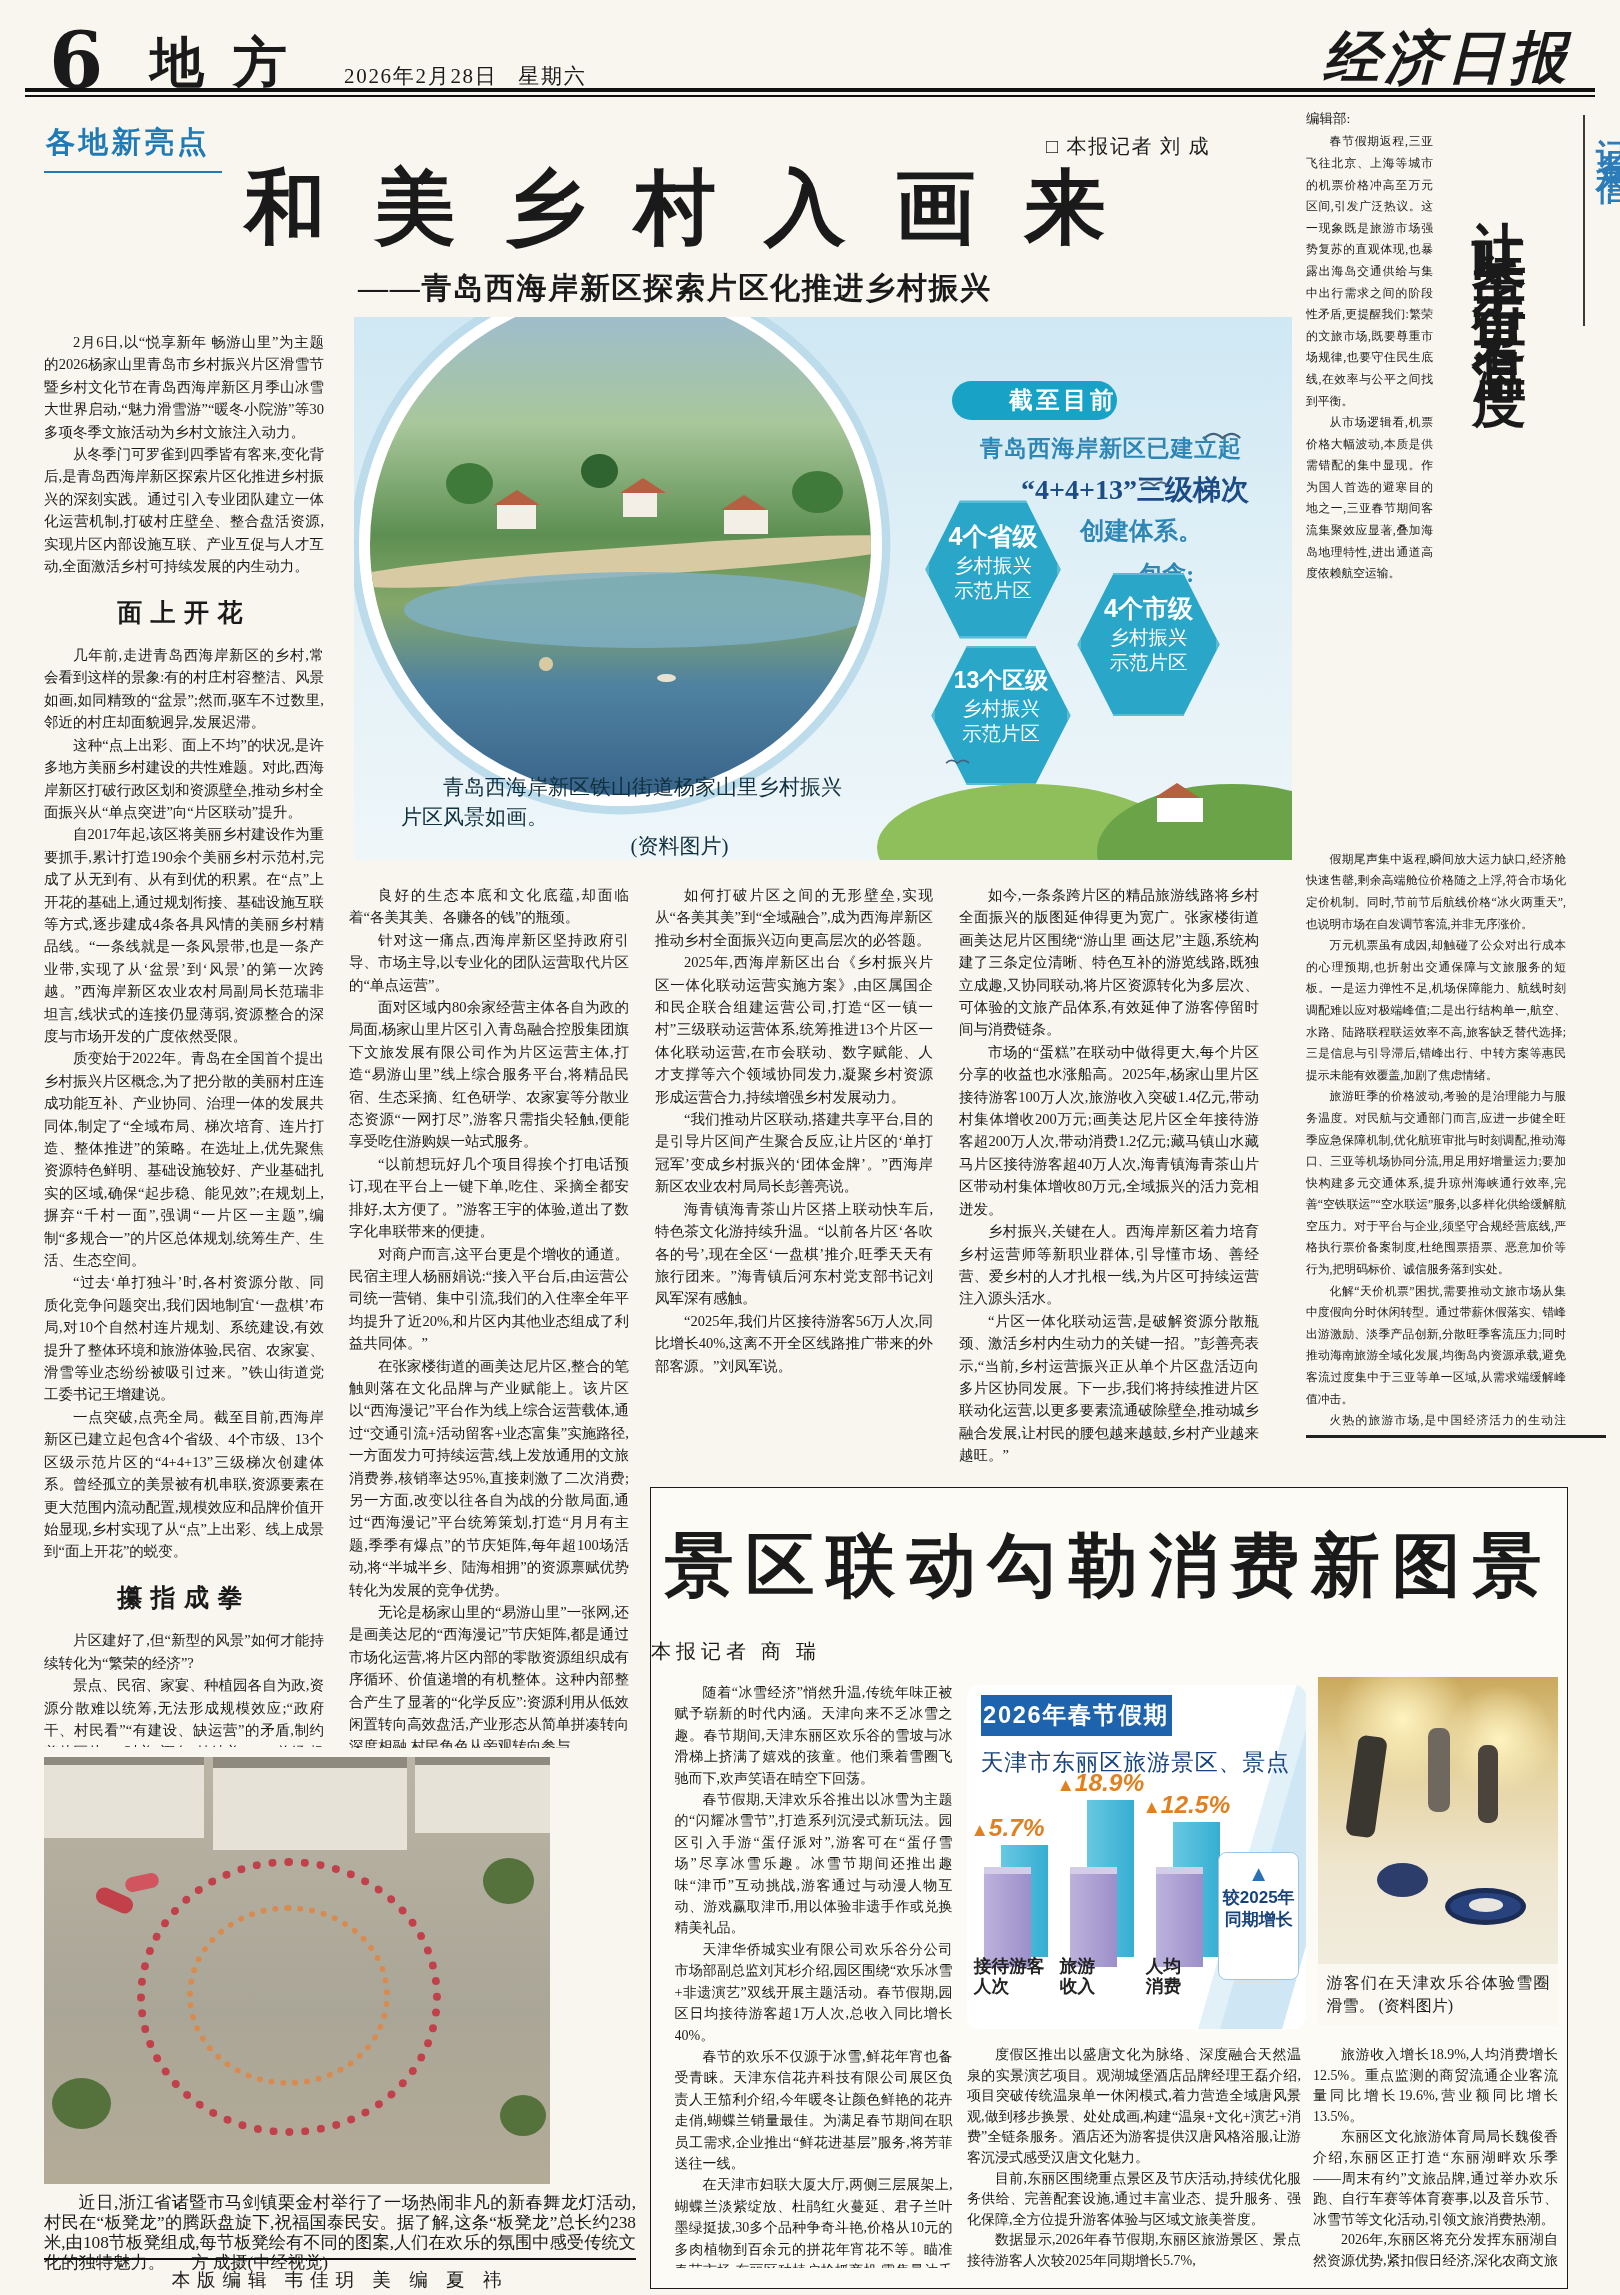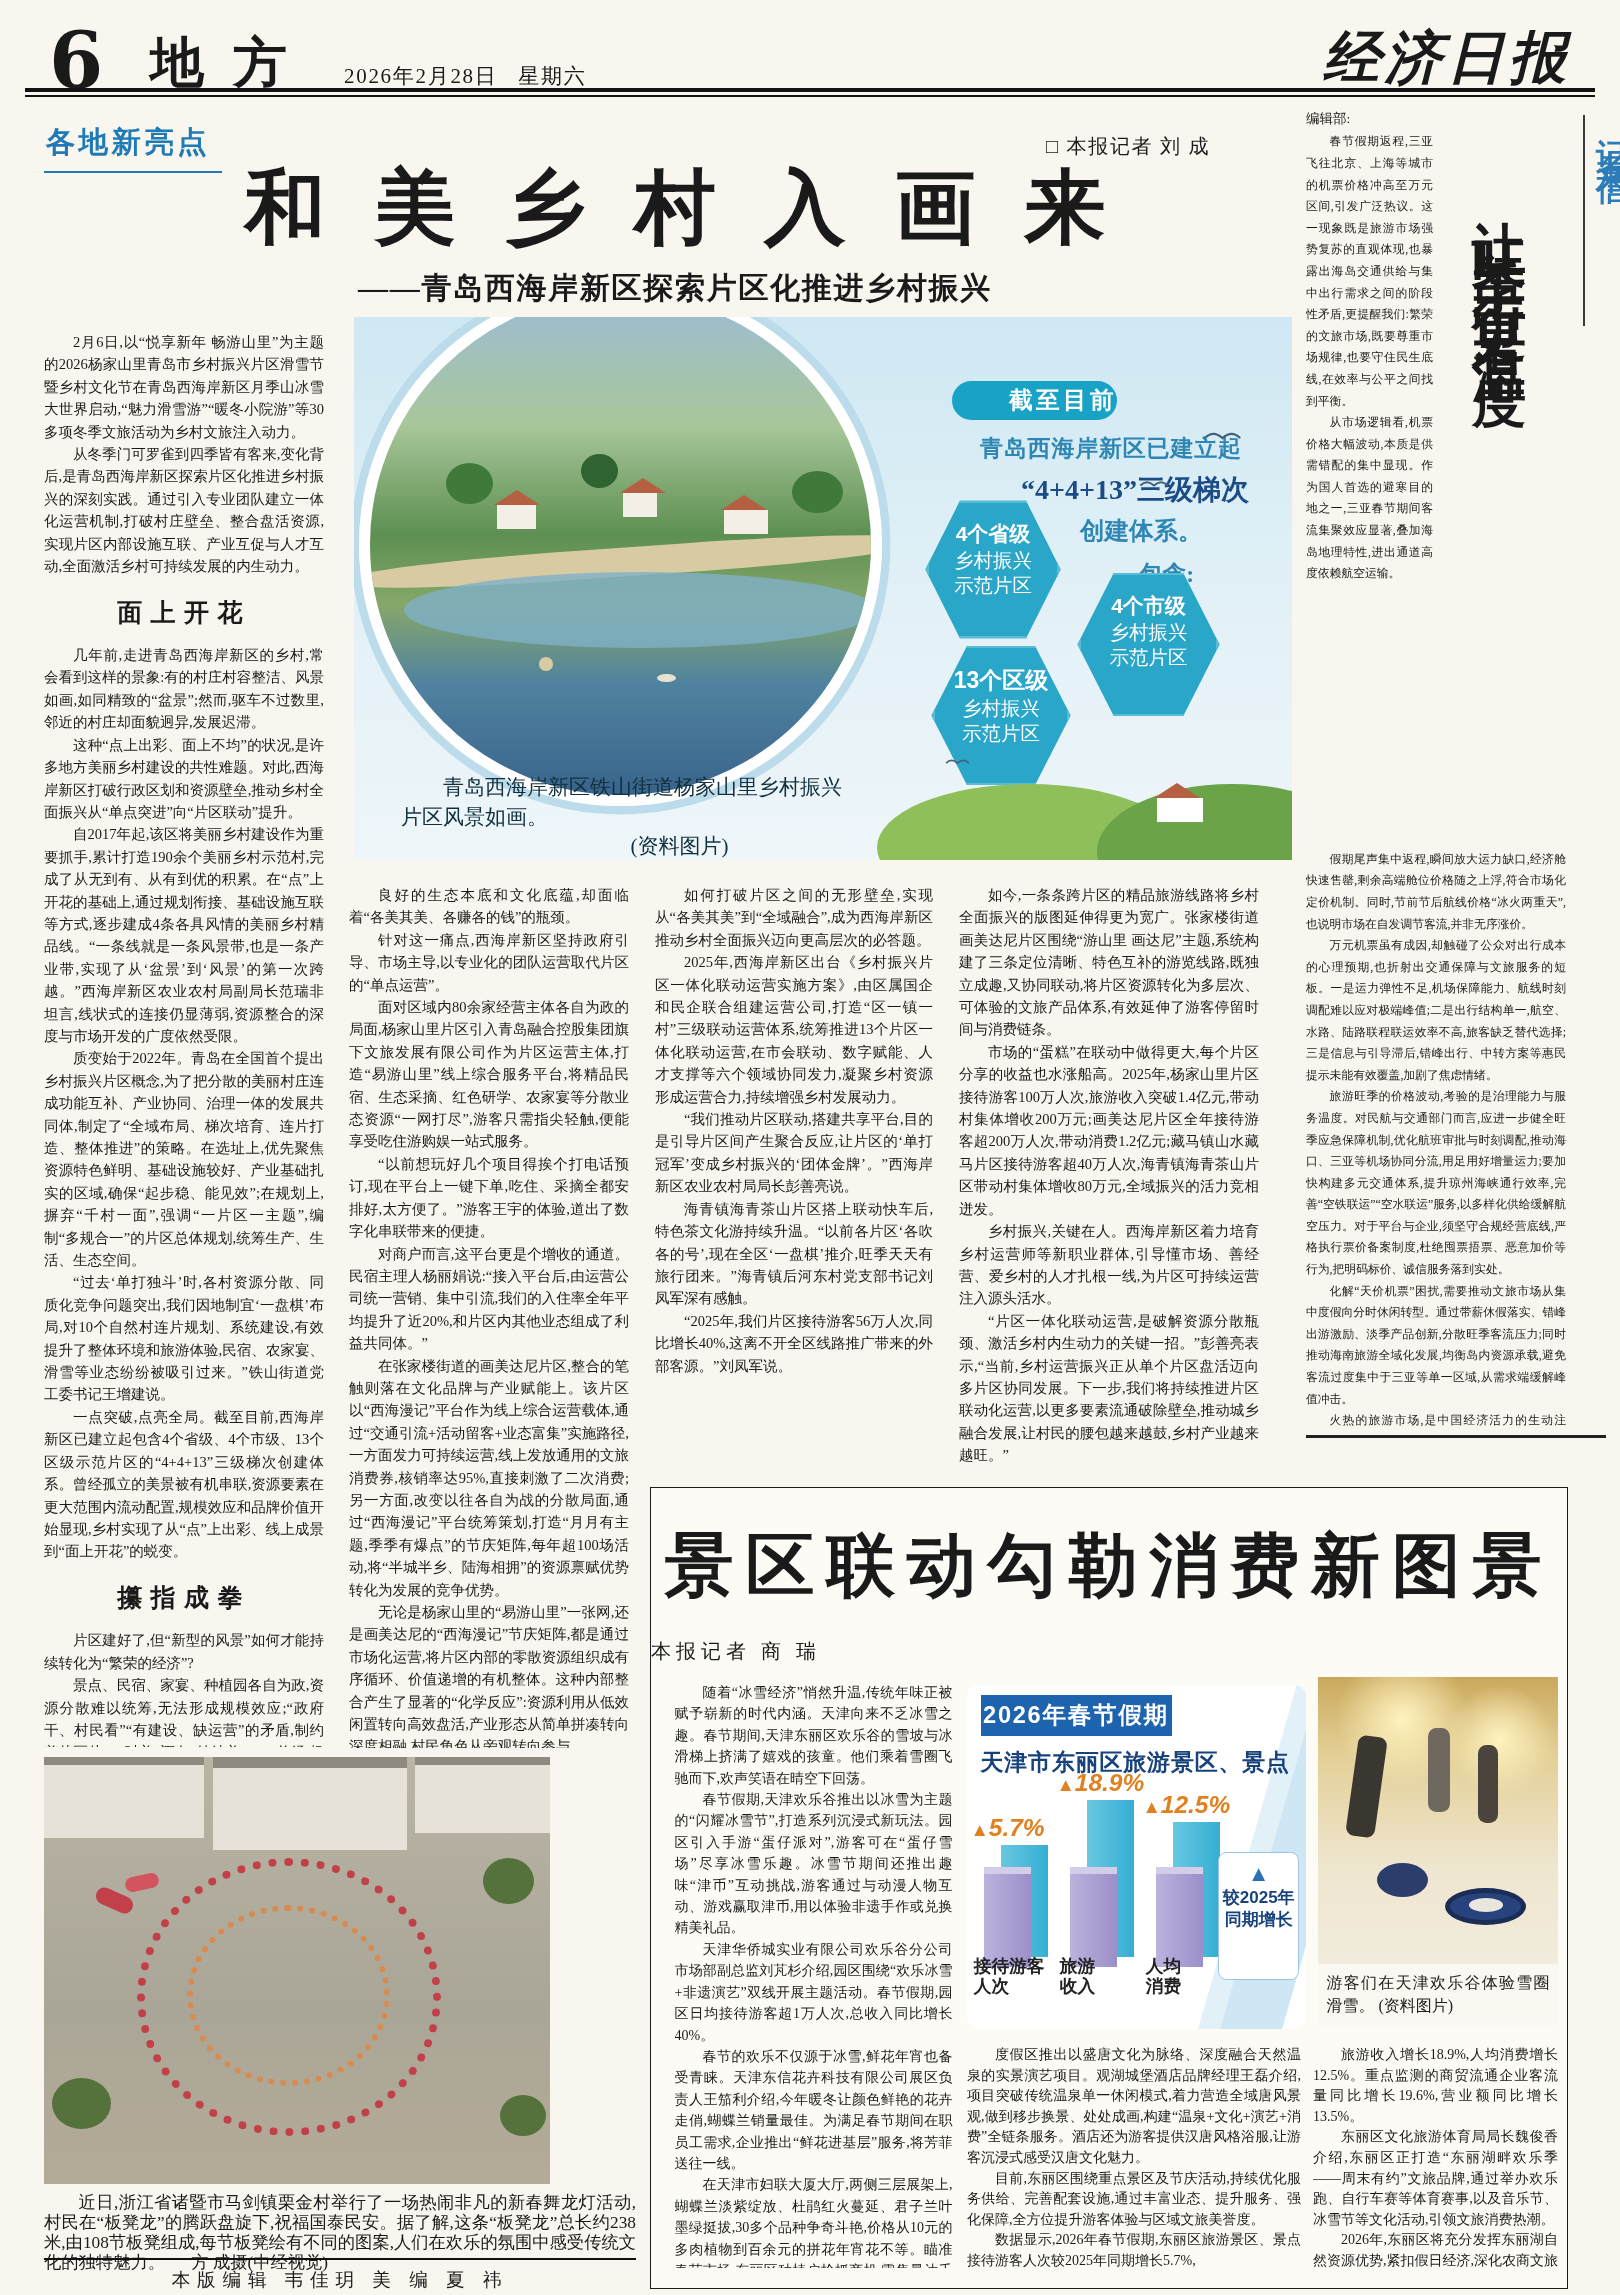--- a/index.html
+++ b/index.html
@@ -57,21 +57,21 @@
   .pf-badge { left:598px; top:64px; width:165px; height:39px; background:#18a3c6; border-radius:20px;
               color:#fff; font-size:23.6px; font-weight:bold; text-align:right; line-height:39px; letter-spacing:3.4px; }
   .pf-line { color:#2e86b5; font-weight:bold; }
   .pf-l1 { left:626px; top:116px; font-size:23px; letter-spacing:0.8px; }
   .pf-l2 { left:667px; top:154px; font-size:28px; color:#1b4c86; }
   .pf-l3 { left:726px; top:197px; font-size:24.5px; }
   .pf-l4 { left:785px; top:241px; font-size:23.6px; }
   .hex { clip-path:polygon(26% 2%, 74% 2%, 99% 50%, 74% 98%, 26% 98%, 1% 50%);
          background:#2aa6c8; color:#fff; text-align:center; position:absolute;
          font-family:"Liberation Sans","DejaVu Sans",sans-serif; box-shadow:inset 0 0 0 5px #59bcd6; }
-  .hex .hex-head { font-size:21px; font-weight:bold; margin-top:22px; }
+  .hex .hex-head { font-size:25px; font-weight:bold; margin-top:22px; }
   .hex .hex-line { font-size:19.4px; line-height:25px; }
   .hex1 { left:570px; top:181px; width:138px; height:143px; }
   .hex2 { left:722px; top:253px; width:145px; height:149px; }
   .hex3 { left:576px; top:326px; width:142px; height:145px; }
   .hex3 .hex-head { font-size:23px; }
   .pf-hill { position:absolute; border-radius:50%; }
   .bird { position:absolute; }
   
   .letter { left:1306px; top:110px; width:260px; height:1322px; overflow:hidden; }
   .letter-salutation { font-size:13.5px; font-weight:normal; margin-bottom:3.4px; }
@@ -99,21 +99,21 @@
   .bcolB p.para, .bcolC p.para { font-size:14px; line-height:20.6px; }
   
   .chart { left:316px; top:197px; width:339px; height:344px; background:#ffffff; border-radius:11.8px;
            overflow:hidden; font-family:"Liberation Sans","DejaVu Sans",sans-serif; }
   .chart-deco1 { position:absolute; right:-25px; top:-8.4px; width:76px; height:363px; background:#cfe7f4;
                  transform:skewX(-16deg); }
   .chart-deco2 { position:absolute; right:37px; top:-8.4px; width:22px; height:363px; background:#e2f1f8;
                  transform:skewX(-16deg); }
   .chart-badge { position:absolute; left:13.5px; top:10px; width:191px; height:41px; background:#1e63ad;
                  color:#fff; font-size:23.6px; font-weight:bold; text-align:center; line-height:41px; letter-spacing:1.7px; }
-  .chart-sub { position:absolute; left:13.5px; top:62px; font-size:23px; font-weight:bold; color:#17427c; letter-spacing:0.8px; }
+  .chart-sub { position:absolute; left:13.5px; top:62px; font-size:23px; font-weight:normal; color:#17427c; letter-spacing:0.8px; }
   .bars { position:absolute; left:6.8px; top:98px; width:262px; height:213px; }
   .bar-group { position:absolute; bottom:0; width:84px; height:100%; }
   .bar-back, .bar-front { position:absolute; width:47px; }
   .bar-back { left:27px; background:linear-gradient(90deg,#68c8e2,#35aed2); }
   .bar-front { left:10px; background:linear-gradient(90deg,#bcb2dd,#9c8fc9); }
   .bar-front::before { content:""; position:absolute; left:0; top:0; width:100%; height:6.8px; background:#d4cdea; }
   .bar-pct { position:absolute; left:-3.4px; width:100px; color:#e0801f; font-weight:bold;
              font-size:24.5px; font-style:italic; white-space:nowrap; }
   .bar-pct .tri { font-style:normal; font-size:18.6px; }
   .bar-cat { position:absolute; bottom:0; left:0; width:88px; font-size:17.7px; line-height:20px;

